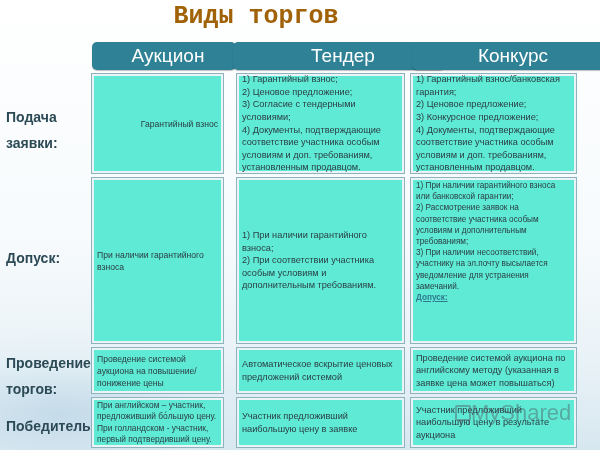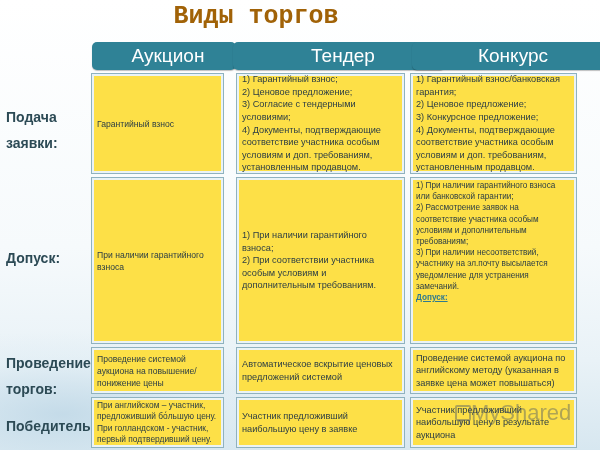--- a/index.html
+++ b/index.html
@@ -25,28 +25,28 @@
       box-shadow: 0 1px 1px rgba(0,0,0,0.25);
       font-family: "Liberation Sans", sans-serif;
       padding-left: 8px;
     }
     .rowlabel {
       position: absolute; left: 6px; font-weight: bold; font-size: 14px; color: #2c4a55;
       font-family: Liberation Sans, sans-serif; line-height: 26px;
     }
     .cell {
       position: absolute; box-sizing: border-box;
-      background: #fde047; border: 1px solid #8fb2bf;
+      background: #5eead4; border: 1px solid #8fb2bf;
       box-shadow: inset 0 0 0 2px #eaf3f6;
       color: #2b3d44; font-family: "Liberation Sans", sans-serif;
       display: flex; align-items: center;
       padding: 8px 5px;
     }
     .cell .txt { white-space: pre-line; }
-    .c1 { left: 91px; width: 133px; font-size: 8.6px; line-height: 12px; }
+    .c1 { left: 91px; width: 133px; font-size: 8.6px; line-height: 12px; justify-content: flex-end; }
     .c2 { left: 236px; width: 169px; font-size: 9.2px; line-height: 12.6px; }
     .c3 { left: 410px; width: 167px; font-size: 9.2px; line-height: 12.6px; }
     .r1 { top: 73px; height: 101px; }
     .r2 { top: 177px; height: 167px; }
     .r3 { top: 347px; height: 47px; }
     .r4 { top: 397px; height: 51px; }
     .konkurs-admit { font-size: 8.2px; line-height: 11.2px; align-items: flex-start; padding-top: 2px; }
     .sub-head { color: #2f7a8f; text-decoration: underline; font-weight: bold; }
     .watermark {
       position: absolute; left: 455px; top: 400px; font-size: 22px; color: rgba(80,90,100,0.45);

